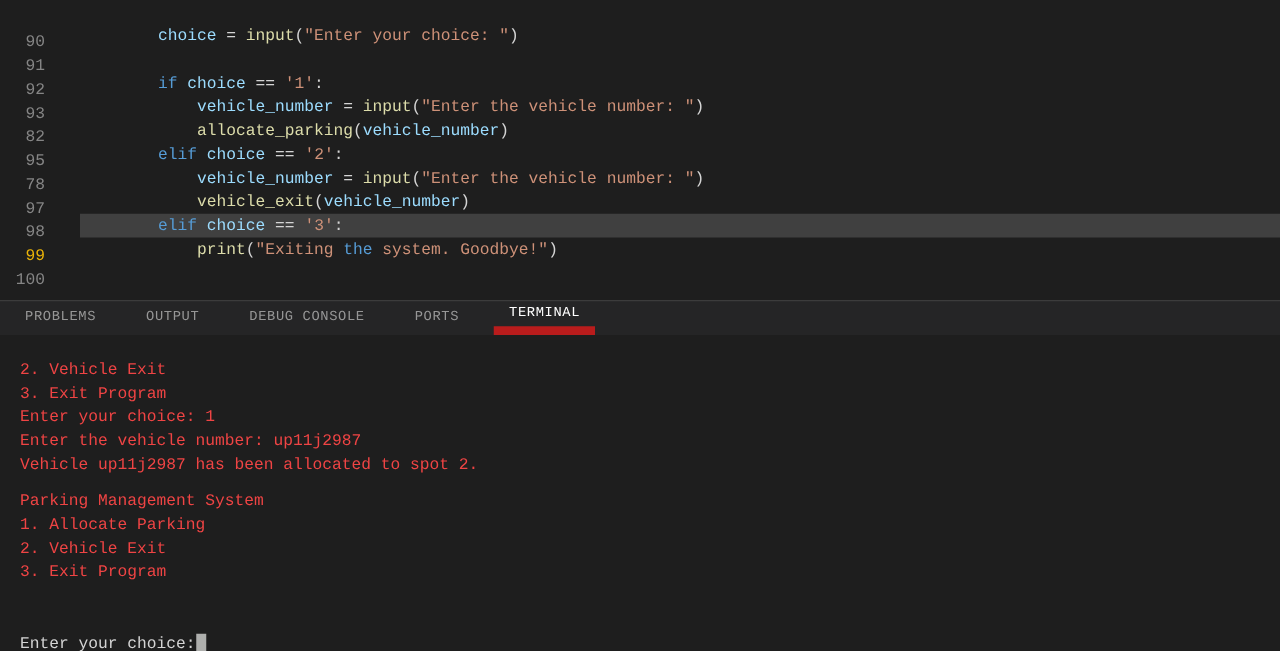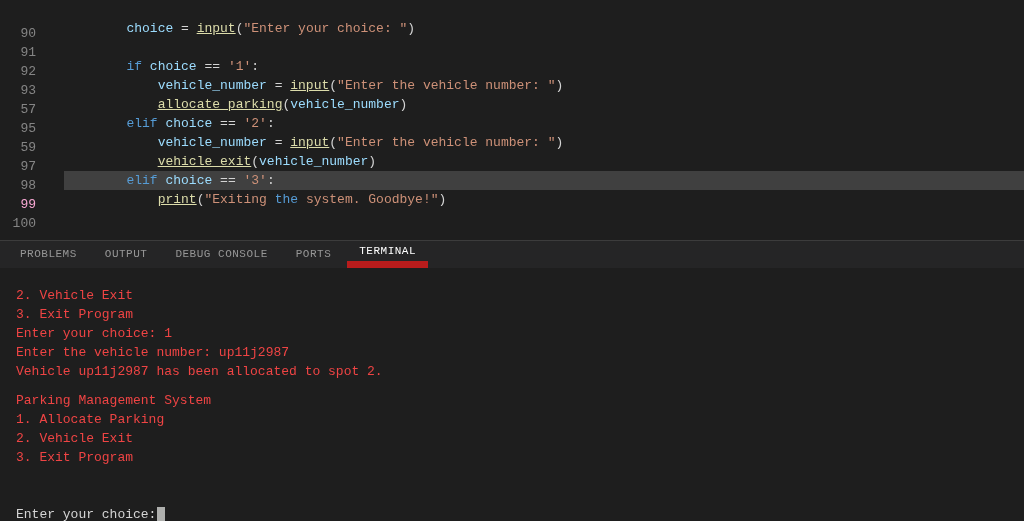--- a/index.html
+++ b/index.html
@@ -41,21 +41,21 @@
       margin-top: 24px;
     }
 
     .line-num {
       height: 19px;
       line-height: 19px;
       font-size: 13px;
     }
 
     .line-num.active {
-      color: #f9a8d4;
+      color: #eab308;
     }
 
     .code-lines {
       flex: 1;
       padding-left: 16px;
       overflow: hidden;
     }
 
     .code-line {
       height: 19px;
@@ -64,33 +64,33 @@
       font-size: 13px;
     }
 
     .code-line.highlighted {
       background: #404040;
     }
 
     
     .kw { color: #569cd6; }
     .str { color: #ce9178; }
-    .fn { color: #dcdcaa; text-decoration: underline; }
+    .fn { color: #dcdcaa; }
     .var { color: #9cdcfe; }
     .op { color: #d4d4d4; }
 
     
     .panel-tabs {
       background: #252526;
       display: flex;
       align-items: center;
       height: 28px;
       border-top: 1px solid #3c3c3c;
       padding: 0 8px;
-      gap: 4px;
+      gap: 16px;
     }
 
     .tab-item {
       padding: 4px 12px;
       font-size: 11px;
       color: #969696;
       cursor: pointer;
       text-transform: uppercase;
       letter-spacing: 0.5px;
       border-bottom: 1px solid transparent;
@@ -146,23 +146,23 @@
 </head>
 <body>
 
 <div class="editor-section">
   <div class="code-container">
     <div class="line-numbers">
       <div class="line-num">90</div>
       <div class="line-num">91</div>
       <div class="line-num">92</div>
       <div class="line-num">93</div>
-      <div class="line-num">57</div>
+      <div class="line-num">82</div>
       <div class="line-num">95</div>
-      <div class="line-num">59</div>
+      <div class="line-num">78</div>
       <div class="line-num">97</div>
       <div class="line-num">98</div>
       <div class="line-num active">99</div>
       <div class="line-num">100</div>
     </div>
     <div class="code-lines">
 
       <div class="code-line">&nbsp;</div>
 
       <div class="code-line">        <span class="var">choice</span><span class="op"> = </span><span class="fn">input</span><span class="op">(</span><span class="str">"Enter your choice: "</span><span class="op">)</span></div>

